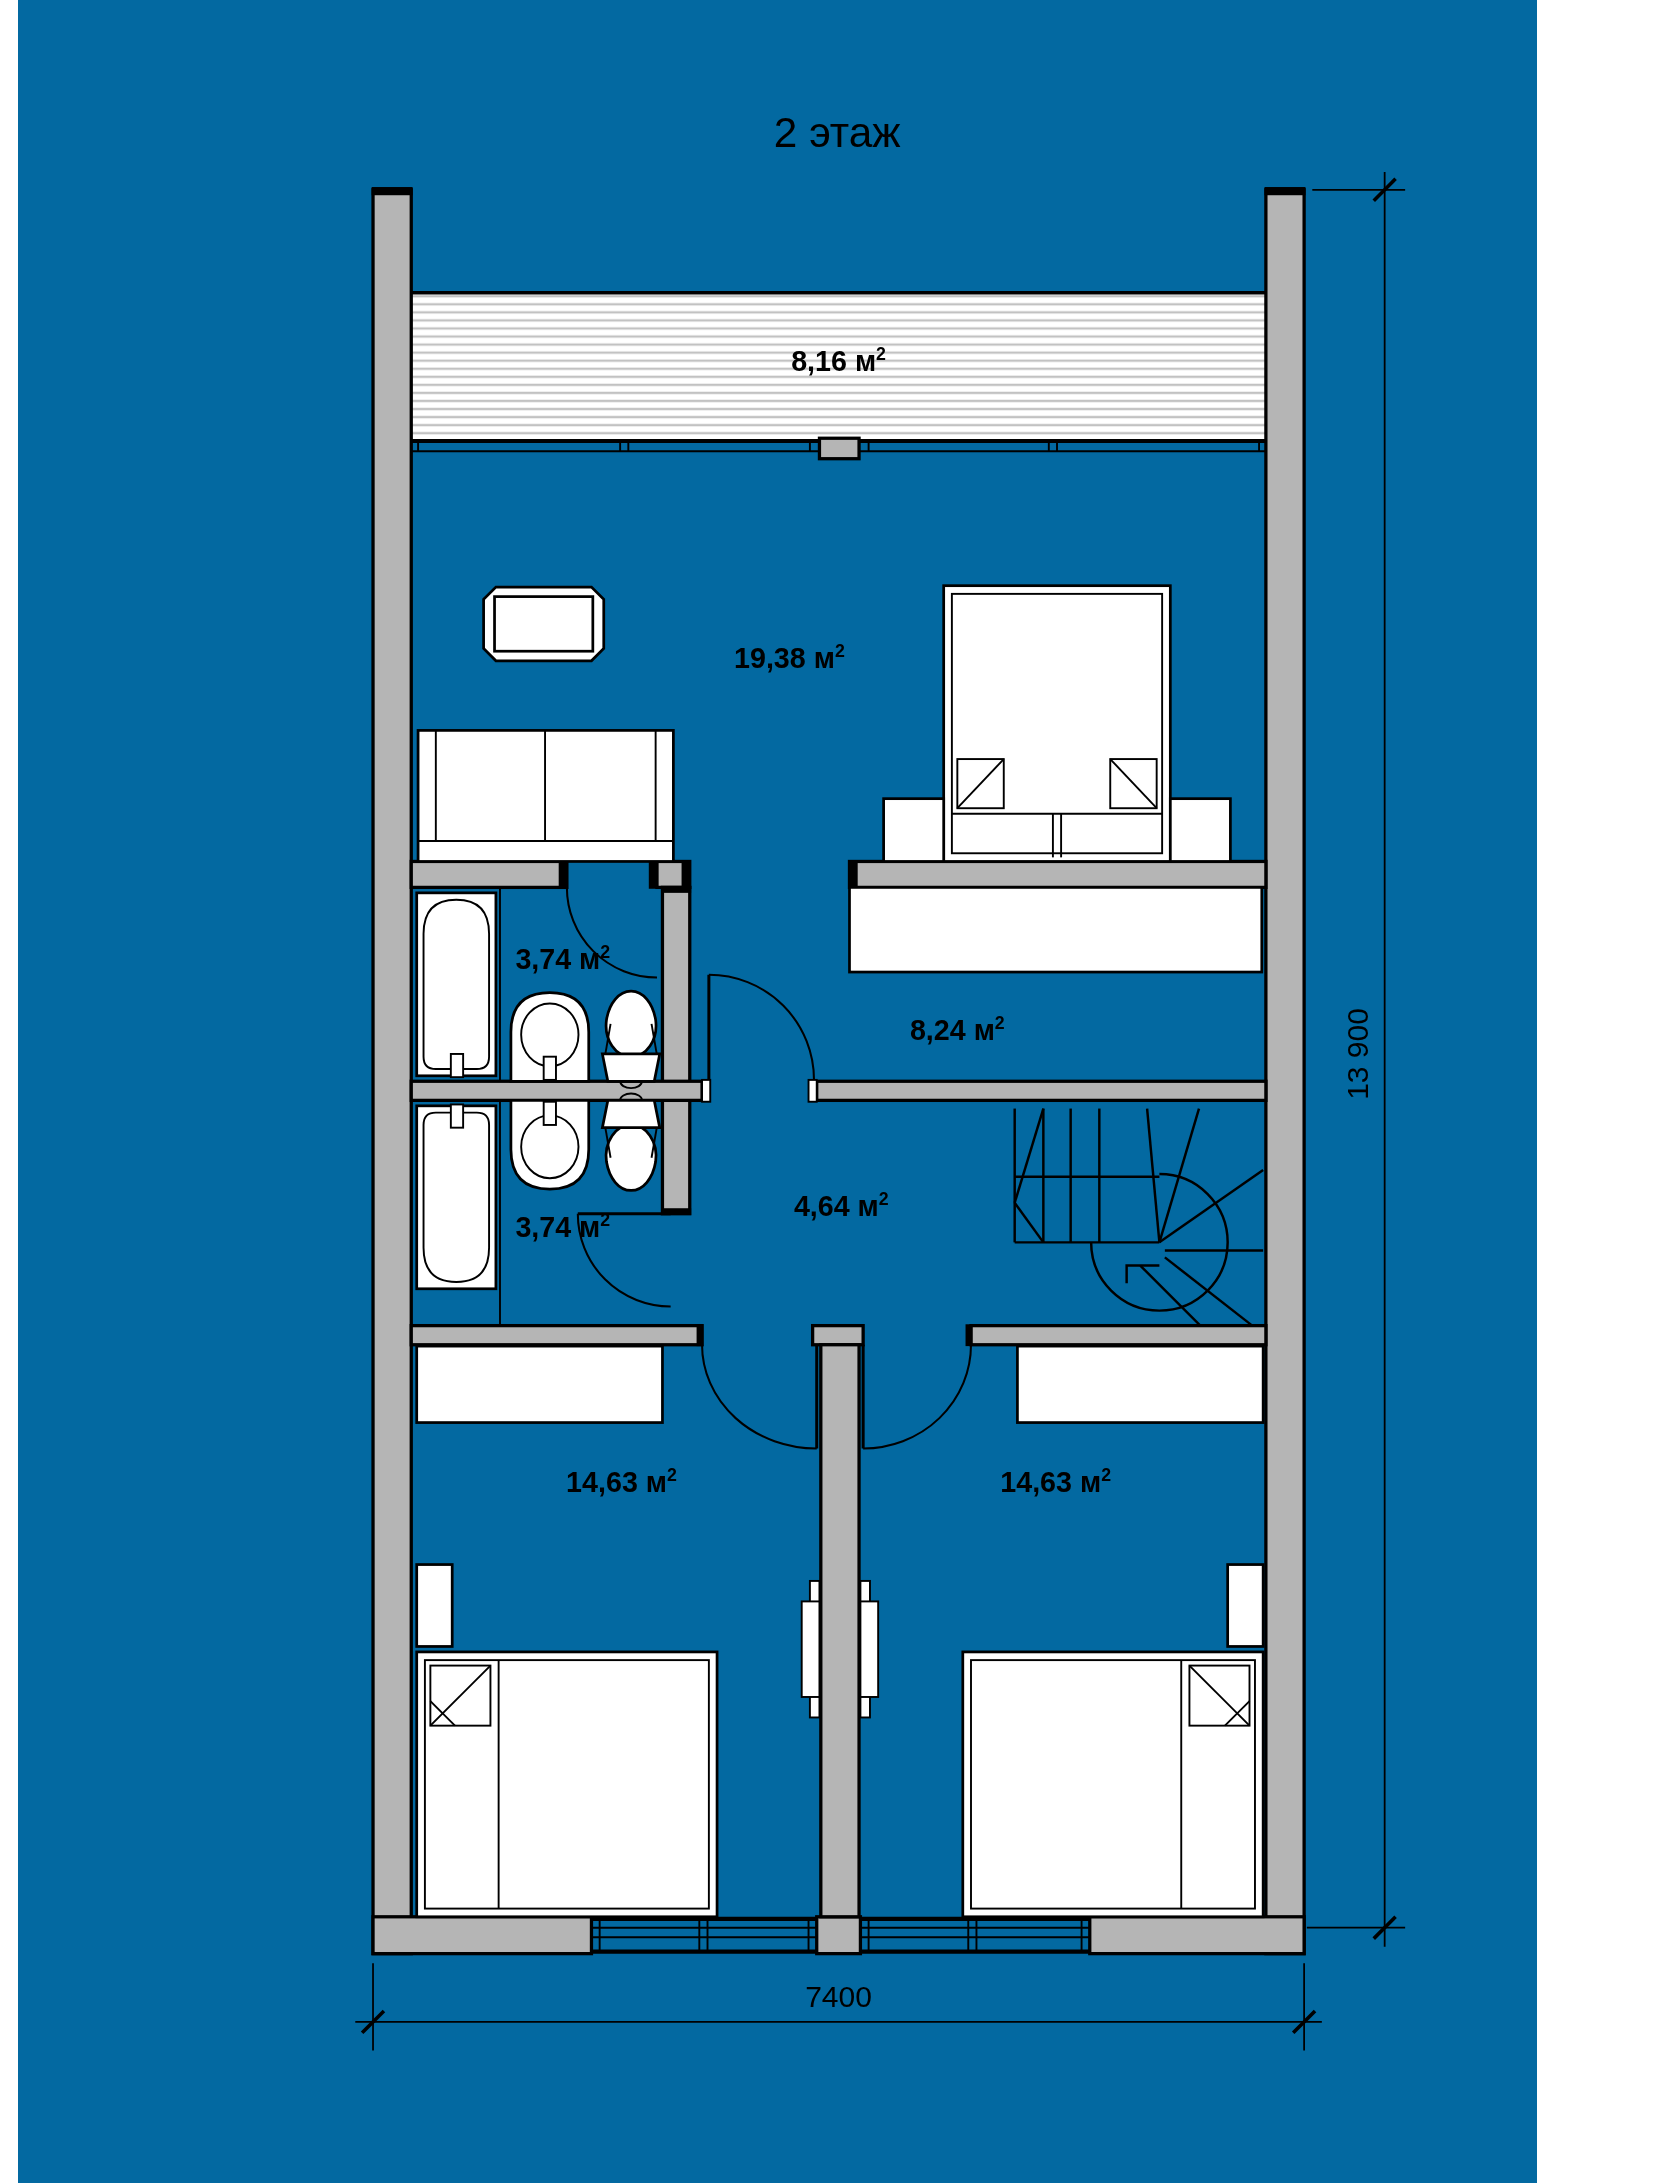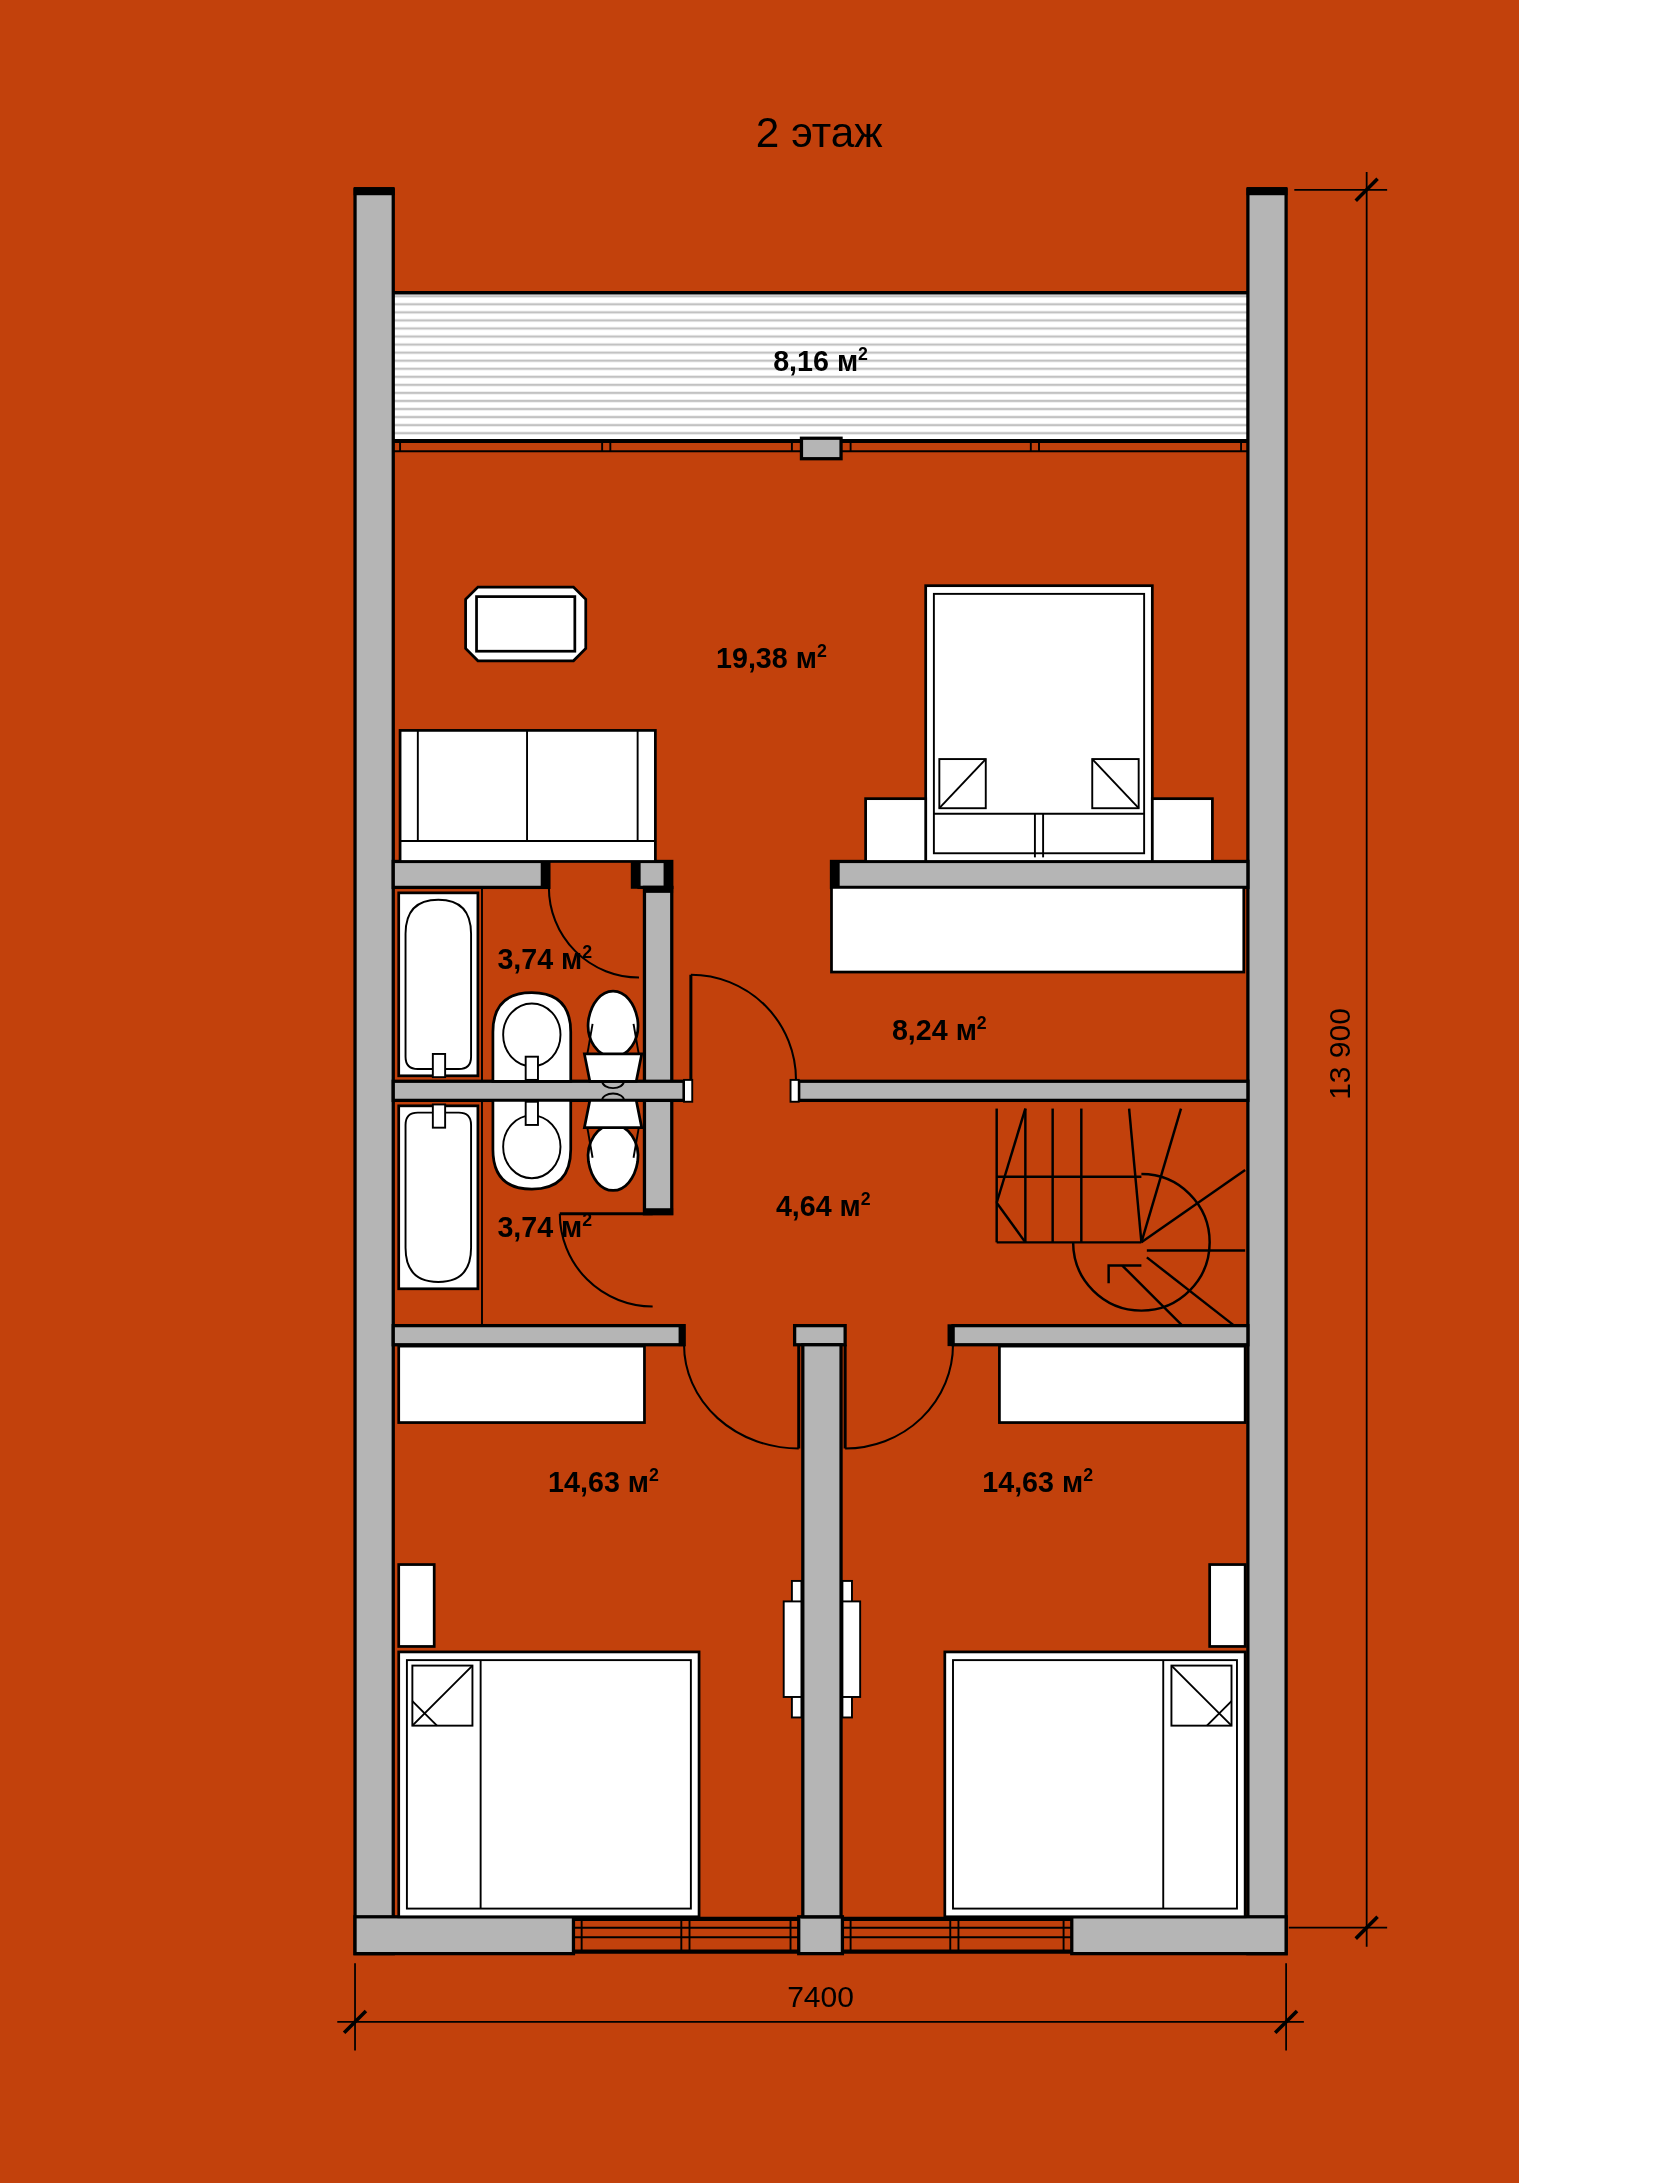--- a/index.html
+++ b/index.html
@@ -1,16 +1,16 @@
 <!DOCTYPE html>
 <html style="font-size:8.5px"><head>
 <meta charset="utf-8">
 <style>
   html,body{margin:0;padding:0;background:#ffffff;}
-  .page{width:1519px;height:2183px;background:#c2410c;position:relative;overflow:hidden;}
+  .page{width:1519px;height:2183px;background:#0369a1;position:relative;overflow:hidden;margin-left:18px;}
   svg{display:block;}
   text{font-family:"Liberation Sans","DejaVu Sans",sans-serif;fill:#000;}
   .room-label{font-size:21px;font-weight:bold;}
   .room-label .sup{font-size:13px;font-weight:bold;}
   .dim-label{font-size:22px;}
   .title-label{font-size:31px;}
   .wall{fill:#b5b5b5;stroke:#000;stroke-width:2.4;}
   .cap{fill:#000;stroke:none;}
   .jamb{fill:#fff;stroke:#000;stroke-width:1.4;}
   .furn{fill:#fff;stroke:#000;stroke-width:2;}

